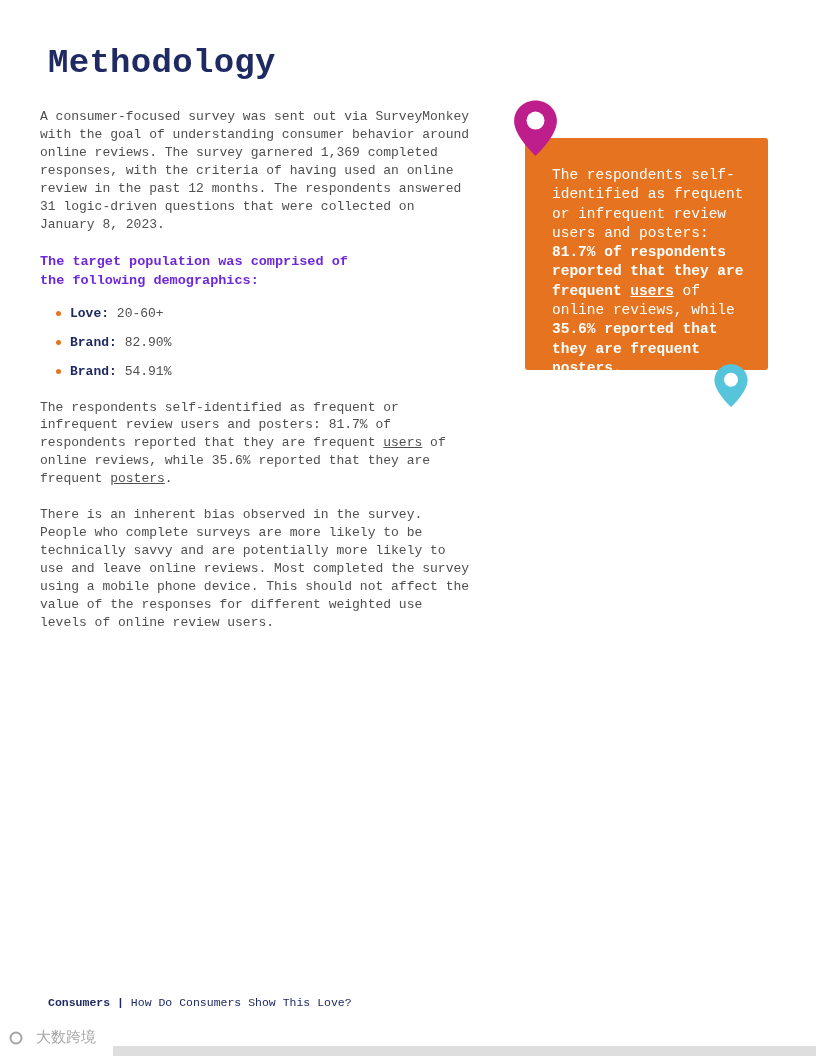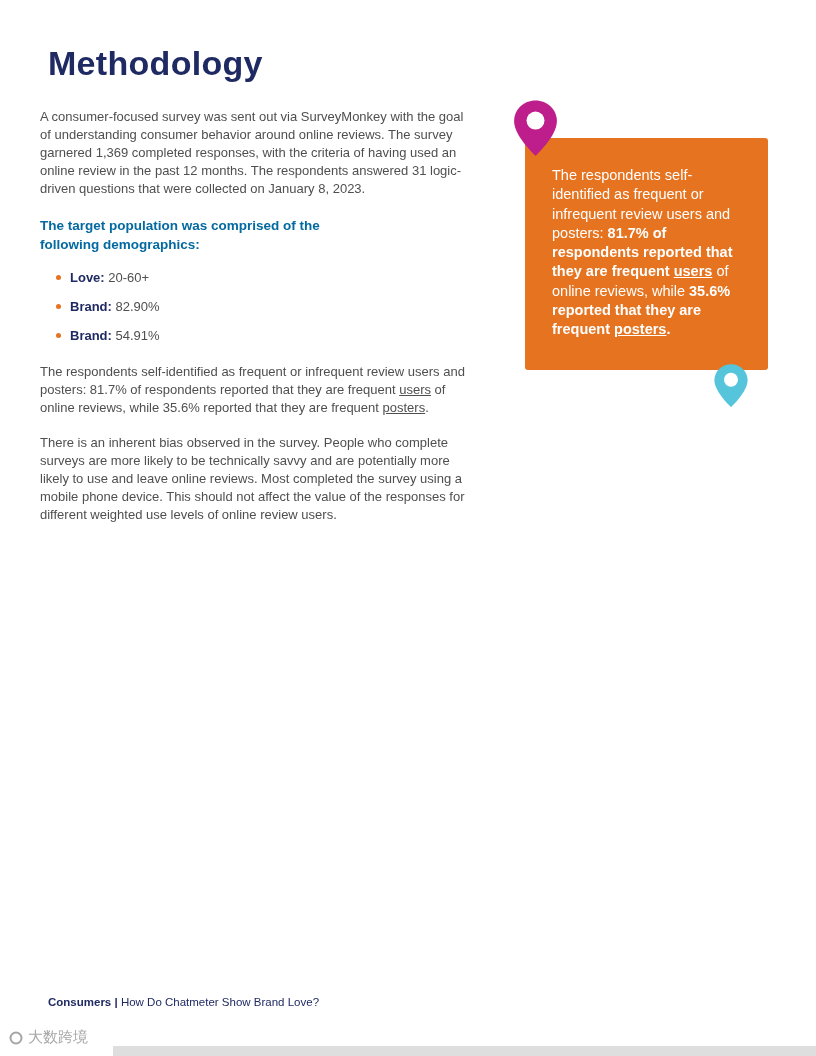--- a/index.html
+++ b/index.html
@@ -1,36 +1,36 @@
 <!DOCTYPE html>
 <html><head>
 <meta charset="utf-8">
 <style>
   html,body { margin:0; padding:0; background:#ffffff; }
   .page {
     position:relative;
     width:816px; height:1056px;
     background:#ffffff;
-    font-family:Liberation Sans, sans-serif;
+    font-family:Liberation Mono, monospace;
     overflow:hidden;
   }
   .page-title {
     position:absolute; left:48px; top:44px; margin:0;
     font-size:34px; font-weight:800; letter-spacing:0.3px;
     color:#1f2a63;
   }
   .left-col {
     position:absolute; left:40px; top:108px; width:432px;
     color:#4f4f4f; font-size:13px; line-height:1.38;
   }
   .left-col p { margin:0 0 18px 0; }
   .subheading {
     margin:4px 0 14px 0;
     font-size:13.5px; font-weight:700; line-height:1.45;
-    color:#0369a1; width:340px;
+    color:#6d28d9; width:340px;
   }
   ul.demo-list { list-style:none; margin:0 0 18px 0; padding:0 0 0 16px; }
   ul.demo-list li { position:relative; padding-left:14px; margin-bottom:11px; }
   ul.demo-list li::before {
     content:""; position:absolute; left:0; top:6px;
     width:5px; height:5px; border-radius:50%; background:#e5731f;
   }
   .b-label { font-weight:700; color:#1f2a63; }
   .seg-u { text-decoration:underline; }
   .seg-b { font-weight:700; }
@@ -45,21 +45,21 @@
   .pin { position:absolute; }
   .pin-magenta { left:511px; top:99px; width:49px; height:58px; }
   .pin-teal   { left:712px; top:363px; width:38px; height:45px; }
   .footer {
     position:absolute; left:48px; top:996px;
     font-size:11.5px; color:#1f2a63;
   }
   .footer .brand { font-weight:700; }
   .watermark {
     position:absolute; left:8px; top:1028px;
-    display:flex; align-items:center; gap:4px;
+    display:flex; align-items:center; gap:12px;
     color:#8f8f8f; font-size:15px; opacity:0.8;
   }
   .bottom-band {
     position:absolute; left:113px; right:0; top:1046px; height:10px;
     background:#dedede;
   }
 </style>
 </head>
 <body>
 
@@ -98,21 +98,21 @@
     <path d="M12 0.8 C6 0.8 1.3 5.4 1.3 11.1 c0 7.5 10.7 17.3 10.7 17.3 s10.7-9.8 10.7-17.3 C22.7 5.4 18 0.8 12 0.8 z" fill="#be1e8c"></path>
     <circle cx="12" cy="10.8" r="4.5" fill="#ffffff"></circle>
   </svg>
 
   <svg class="pin pin-teal" viewBox="0 0 24 29" xmlns="http://www.w3.org/2000/svg">
     <path d="M12 0.8 C6 0.8 1.3 5.4 1.3 11.1 c0 7.5 10.7 17.3 10.7 17.3 s10.7-9.8 10.7-17.3 C22.7 5.4 18 0.8 12 0.8 z" fill="#56c5dc"></path>
     <circle cx="12" cy="10.8" r="4.5" fill="#ffffff"></circle>
   </svg>
 
   <div class="footer">
-    <span class="brand">Consumers |</span><span> How Do Chatmeter Show Brand Love?</span>
+    <span class="brand">Consumers |</span><span> How Do Consumers Show This Love?</span>
   </div>
 
   <div class="watermark">
     <svg width="16" height="16" viewBox="0 0 16 16">
       <circle cx="8" cy="8" r="5.5" fill="none" stroke="#8f8f8f" stroke-width="2"></circle>
     </svg>
     <span>大数跨境</span>
   </div>
 
   <div class="bottom-band"></div>

